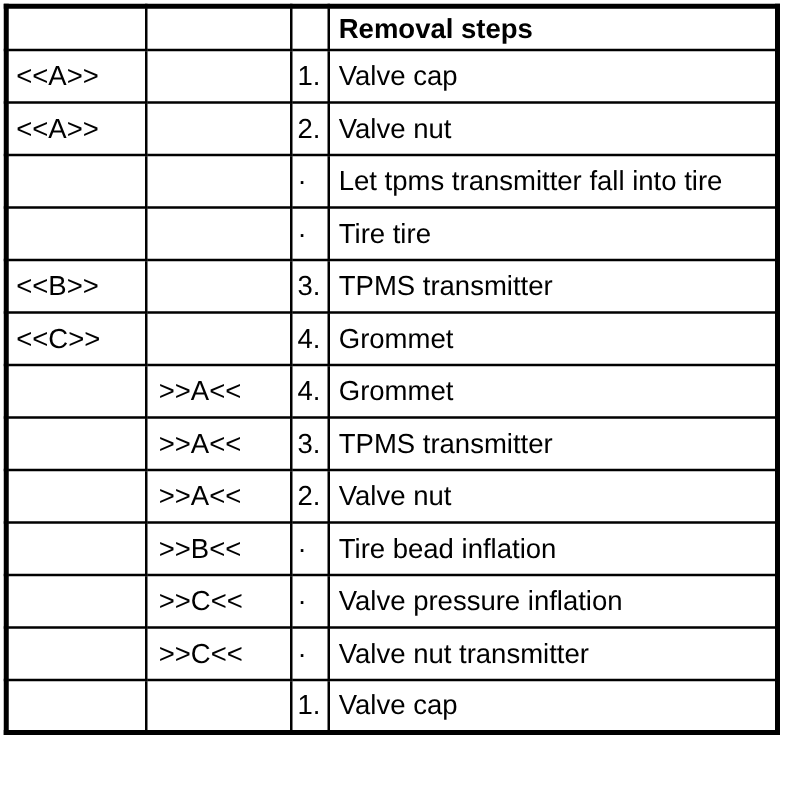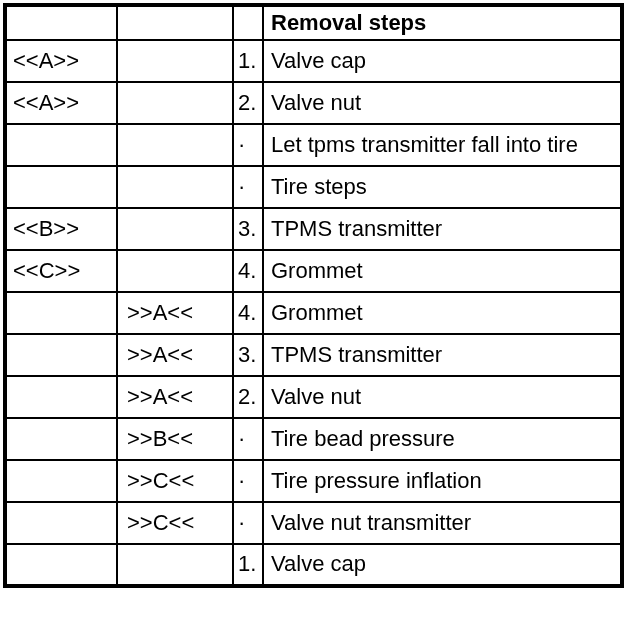--- a/index.html
+++ b/index.html
@@ -76,21 +76,21 @@
     <tr class="body-row">
       <td class="col-removal"></td>
       <td class="col-install"></td>
       <td class="col-step">·</td>
       <td class="col-desc">Let tpms transmitter fall into tire</td>
     </tr>
     <tr class="body-row">
       <td class="col-removal"></td>
       <td class="col-install"></td>
       <td class="col-step">·</td>
-      <td class="col-desc">Tire steps</td>
+      <td class="col-desc">Tire tire</td>
     </tr>
     <tr class="body-row">
       <td class="col-removal">&lt;&lt;B&gt;&gt;</td>
       <td class="col-install"></td>
       <td class="col-step">3.</td>
       <td class="col-desc">TPMS transmitter</td>
     </tr>
     <tr class="body-row">
       <td class="col-removal">&lt;&lt;C&gt;&gt;</td>
       <td class="col-install"></td>
@@ -112,27 +112,27 @@
     <tr class="body-row">
       <td class="col-removal"></td>
       <td class="col-install">&gt;&gt;A&lt;&lt;</td>
       <td class="col-step">2.</td>
       <td class="col-desc">Valve nut</td>
     </tr>
     <tr class="body-row">
       <td class="col-removal"></td>
       <td class="col-install">&gt;&gt;B&lt;&lt;</td>
       <td class="col-step">·</td>
-      <td class="col-desc">Tire bead pressure</td>
+      <td class="col-desc">Tire bead inflation</td>
     </tr>
     <tr class="body-row">
       <td class="col-removal"></td>
       <td class="col-install">&gt;&gt;C&lt;&lt;</td>
       <td class="col-step">·</td>
-      <td class="col-desc">Tire pressure inflation</td>
+      <td class="col-desc">Valve pressure inflation</td>
     </tr>
     <tr class="body-row">
       <td class="col-removal"></td>
       <td class="col-install">&gt;&gt;C&lt;&lt;</td>
       <td class="col-step">·</td>
       <td class="col-desc">Valve nut transmitter</td>
     </tr>
     <tr class="body-row">
       <td class="col-removal"></td>
       <td class="col-install"></td>

